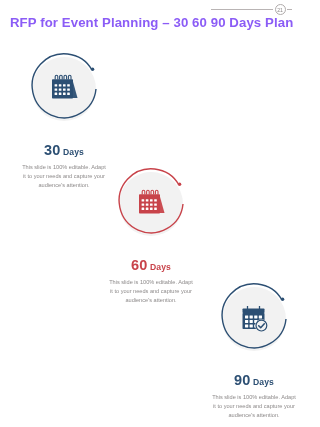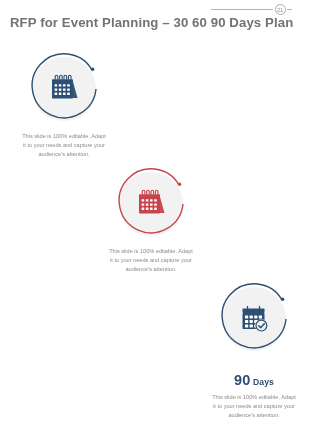--- a/index.html
+++ b/index.html
@@ -46,21 +46,21 @@
     box-sizing: border-box;
   }
 
   
   .page-title {
     position: absolute;
     top: 15px;
     left: 10px;
     font-size: 13.2px;
     font-weight: bold;
-    color: #737373;
+    color: #8b5cf6;
     letter-spacing: 0.1px;
     white-space: nowrap;
   }
 
   
   .step {
     position: absolute;
     width: 96px;
   }
   .step-1 { left: 16px;  top: 50px; }
@@ -164,20 +164,23 @@
           <rect x="17" y="17.4" width="2.6" height="2.4" rx="0.3"></rect>
           <rect x="21.2" y="17.4" width="2.6" height="2.4" rx="0.3"></rect>
           <rect x="8.6" y="21.6" width="2.6" height="2.4" rx="0.3"></rect>
           <rect x="12.8" y="21.6" width="2.6" height="2.4" rx="0.3"></rect>
           <rect x="17" y="21.6" width="2.6" height="2.4" rx="0.3"></rect>
           <rect x="21.2" y="21.6" width="2.6" height="2.4" rx="0.3"></rect>
         </g>
       </g>
     </svg>
   </div>
+  <div class="step-num-row">
+    <span class="step-num">30</span><span class="step-unit">Days</span>
+  </div>
   <div class="step-desc">This slide is 100% editable. Adapt it to your needs and capture your audience's attention.</div>
 </div>
 
 <div class="step step-2 c-red">
   <div class="icon-holder">
     <div class="icon-disc"></div>
     <svg class="icon-arc" viewBox="0 0 78 78">
       <path d="M67 20 A32 32 0 1 0 71 39" fill="none" stroke="#c8434a" stroke-width="1.4"></path>
       <circle cx="67.6" cy="19.2" r="1.7" fill="#c8434a"></circle>
     </svg>
@@ -200,20 +203,23 @@
           <rect x="12.8" y="17.4" width="2.6" height="2.4" rx="0.3"></rect>
           <rect x="17" y="17.4" width="2.6" height="2.4" rx="0.3"></rect>
           <rect x="21.2" y="17.4" width="2.6" height="2.4" rx="0.3"></rect>
           <rect x="8.6" y="21.6" width="2.6" height="2.4" rx="0.3"></rect>
           <rect x="12.8" y="21.6" width="2.6" height="2.4" rx="0.3"></rect>
           <rect x="17" y="21.6" width="2.6" height="2.4" rx="0.3"></rect>
           <rect x="21.2" y="21.6" width="2.6" height="2.4" rx="0.3"></rect>
         </g>
       </g>
     </svg>
+  </div>
+  <div class="step-num-row">
+    <span class="step-num">60</span><span class="step-unit">Days</span>
   </div>
   <div class="step-desc">This slide is 100% editable. Adapt it to your needs and capture your audience's attention.</div>
 </div>
 
 <div class="step step-3 c-blue">
   <div class="icon-holder">
     <div class="icon-disc"></div>
     <svg class="icon-arc" viewBox="0 0 78 78">
       <path d="M67 20 A32 32 0 1 0 71 39" fill="none" stroke="#2c4f73" stroke-width="1.4"></path>
       <circle cx="67.6" cy="19.2" r="1.7" fill="#2c4f73"></circle>

